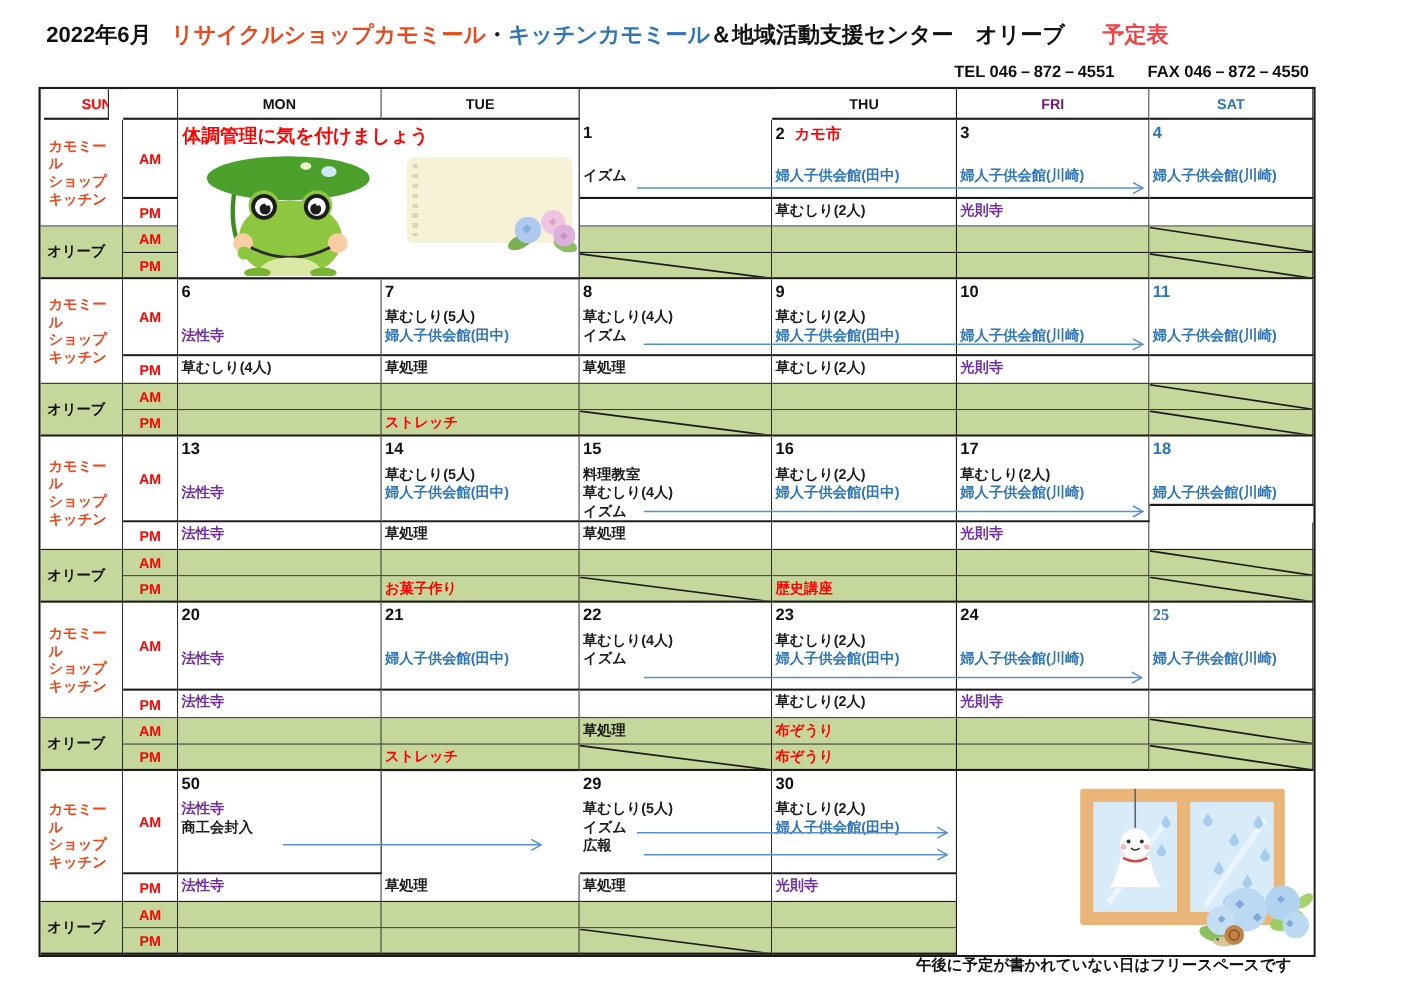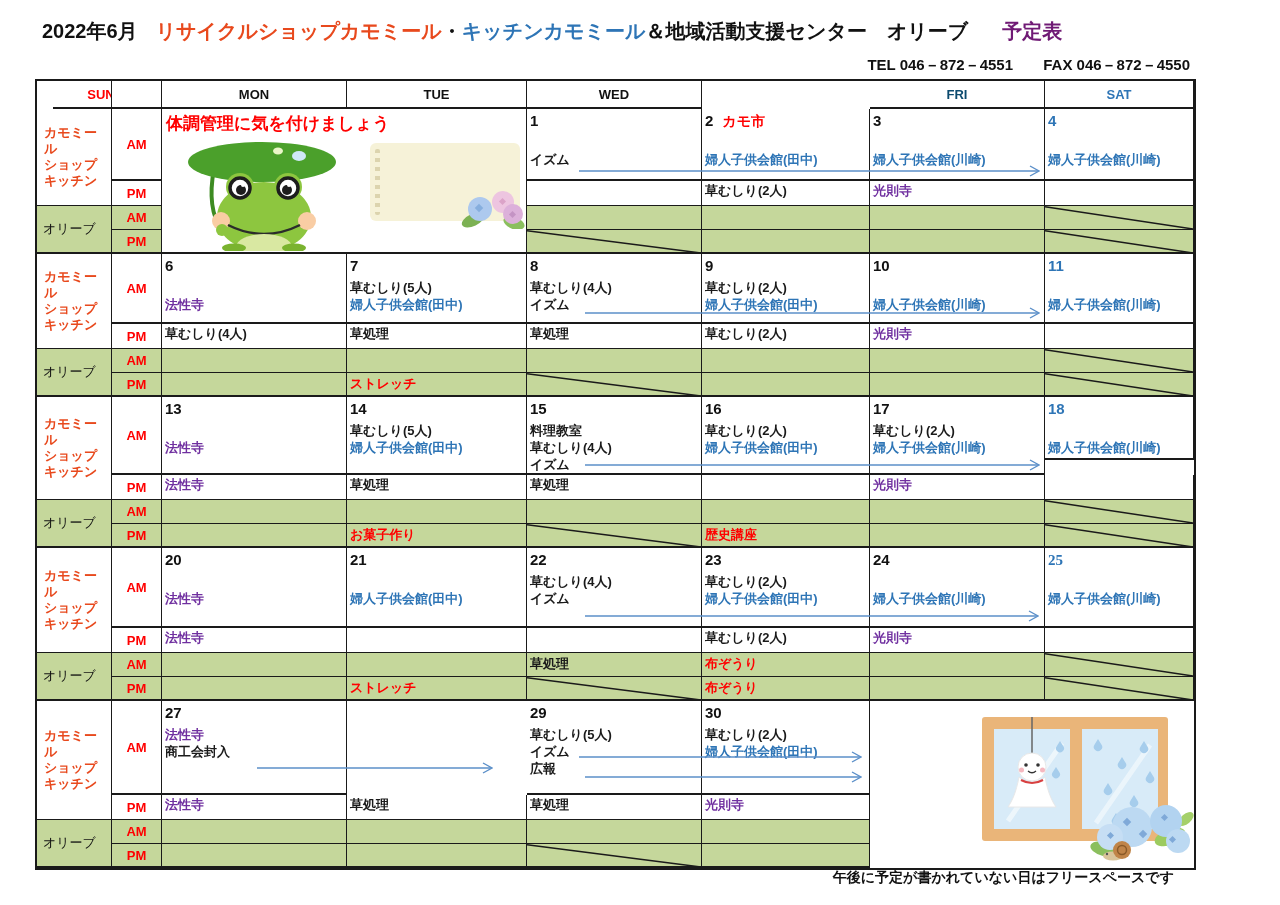--- a/index.html
+++ b/index.html
@@ -4,33 +4,33 @@
 <style>
   html,body{margin:0;padding:0;background:#fff;width:1280px;height:905px;overflow:hidden;
     font-family:"Liberation Sans","DejaVu Sans",sans-serif;}
   .page{position:relative;width:1280px;height:905px;background:#fff;}
   .titlebar{position:absolute;left:42px;top:18px;font-size:20px;font-weight:bold;white-space:nowrap;color:#111;}
   .titlebar .t-month{margin-right:18px;}
   .titlebar .t-shop{color:#e8491d;}
   .titlebar .t-sep{color:#111;}
   .titlebar .t-kitchen{color:#2e75b6;}
   .titlebar .t-suffix{color:#111;}
-  .titlebar .t-sched{margin-left:34px;color:#701a75;}
+  .titlebar .t-sched{margin-left:34px;color:#ef4444;}
   .contact{position:absolute;top:56px;right:90px;font-size:15px;font-weight:bold;color:#111;white-space:nowrap;}
   .contact span{margin-left:26px;}
   .contact span:first-child{margin-left:0;}
   .cal{position:absolute;left:35px;top:79px;width:1157px;height:787px;border:2px solid #1a1a1a;background:#fff;box-sizing:content-box;}
   .cell{position:absolute;box-sizing:border-box;border-right:1px solid #1a1a1a;border-bottom:1px solid #1a1a1a;
         background:#fff;overflow:hidden;padding:1px 3px;z-index:1;}
   .green{background:#c5d79b;}
   .bb2{border-bottom-width:2px;}
   .center{display:flex;align-items:center;justify-content:center;padding:0;}
   .hd{font-size:13px;font-weight:bold;}
   .cham{color:#e8491d;font-size:13px;font-weight:bold;line-height:16px;display:flex;flex-direction:column;justify-content:center;padding-left:7px;}
-  .olv{color:#111;font-size:13px;font-weight:normal;display:flex;align-items:center;padding-left:6px;}
+  .olv{color:#111;font-size:13px;font-weight:bold;display:flex;align-items:center;padding-left:6px;}
   .ampm{font-size:13px;font-weight:bold;color:#ff0000;display:flex;align-items:center;justify-content:center;}
   .numline{font-size:15px;font-weight:bold;line-height:22px;height:24px;color:#111;}
   .numnote{color:#ff0000;margin-left:9px;font-size:14px;}
   .line{font-size:13px;font-weight:bold;line-height:17px;white-space:nowrap;}
   .oline{font-size:13px;font-weight:bold;line-height:20px;white-space:nowrap;}
   .diagsvg{position:absolute;left:0;top:0;}
   .overlay{position:absolute;background:#fff;z-index:2;}
   .wk1{left:125px;top:28px;width:365px;height:145px;border-right:1px solid #1a1a1a;border-bottom:2px solid #1a1a1a;box-sizing:border-box;font-family:Liberation Serif, serif;}
   .banner{color:#ff0000;font-size:17px;font-weight:bold;padding:3px 2px 0 4px;white-space:nowrap;}
   .frog{position:absolute;left:20px;bottom:1px;}
@@ -139,26 +139,26 @@
           <rect x="300" y="136" width="5" height="5" transform="rotate(45 302.5 138.5)"></rect>
           <rect x="238" y="132" width="5" height="5" transform="rotate(45 240.5 134.5)"></rect>
         </g>
         <ellipse cx="243" cy="155" rx="10" ry="4.5" fill="#d9c49a"></ellipse>
         <circle cx="252" cy="149" r="9" fill="#c08448"></circle>
         <circle cx="252" cy="149" r="4.5" fill="none" stroke="#8a5a28" stroke-width="1.5"></circle>
         <circle cx="237" cy="153" r="1.2" fill="#555"></circle>
       </svg>
     </div>
 
-  <div class="cell hd center bb2" style="left: 16px; top: 0px; width: 59px; height: 28px; color: rgb(255, 0, 0); padding-left: 38px;">SUN</div>
+  <div class="cell hd center bb2" style="left: 3px; top: 0px; width: 59px; height: 28px; color: rgb(255, 0, 0); padding-left: 38px;">SUN</div>
       <div class="cell hd center bb2" style="left: 75px; top: 0px; width: 50px; height: 28px; color: rgb(17, 17, 17);"></div>
       <div class="cell hd center bb2" style="left: 125px; top: 0px; width: 185px; height: 28px; color: rgb(17, 17, 17);">MON</div>
       <div class="cell hd center bb2" style="left: 310px; top: 0px; width: 180px; height: 28px; color: rgb(17, 17, 17);">TUE</div>
-      <div class="cell hd center bb2" style="left: 490px; top: 0px; width: 175px; height: 28px; color: rgb(17, 17, 17);">WED</div>
-      <div class="cell hd center bb2" style="left: 833px; top: 0px; width: 175px; height: 28px; color: #0c4a6e;">FRI</div>
+      <div class="cell hd center bb2" style="left: 665px; top: 0px; width: 168px; height: 28px; color: rgb(17, 17, 17);">THU</div>
+      <div class="cell hd center bb2" style="left: 833px; top: 0px; width: 175px; height: 28px; color: #701a75;">FRI</div>
       <div class="cell hd center bb2" style="left: 1008px; top: 0px; width: 149px; height: 28px; color: rgb(46, 117, 182);">SAT</div>
       <div class="cell cham" style="left: 0px; top: 28px; width: 75px; height: 97px;">
         <div>カモミール</div>
         <div>ショップ</div>
         <div>キッチン</div>
       </div>
       <div class="cell green olv bb2" style="left: 0px; top: 125px; width: 75px; height: 48px;">オリーブ</div>
       <div class="cell ampm bb2" style="left: 75px; top: 28px; width: 50px; height: 72px;">AM</div>
       <div class="cell ampm" style="left: 75px; top: 100px; width: 50px; height: 25px;">PM</div>
       <div class="cell ampm green" style="left: 75px; top: 125px; width: 50px; height: 24px;">AM</div>
@@ -464,21 +464,21 @@
         <div>カモミール</div>
         <div>ショップ</div>
         <div>キッチン</div>
       </div>
       <div class="cell green olv bb2" style="left: 0px; top: 739px; width: 75px; height: 48px;">オリーブ</div>
       <div class="cell ampm bb2" style="left: 75px; top: 620px; width: 50px; height: 94px;">AM</div>
       <div class="cell ampm" style="left: 75px; top: 714px; width: 50px; height: 25px;">PM</div>
       <div class="cell ampm green" style="left: 75px; top: 739px; width: 50px; height: 24px;">AM</div>
       <div class="cell ampm green bb2" style="left: 75px; top: 763px; width: 50px; height: 24px;">PM</div>
       <div class="cell bb2" style="left: 125px; top: 620px; width: 185px; height: 94px;">
-        <div class="numline"><span>27</span></div>
+        <div class="numline"><span>50</span></div>
         <div class="line" style="color: rgb(112, 48, 160);">法性寺</div>
         <div class="line" style="color: rgb(26, 26, 26);">商工会封入</div>
       </div>
       <div class="cell" style="left: 125px; top: 714px; width: 185px; height: 25px;">
         <div class="line" style="color: rgb(112, 48, 160);">法性寺</div>
       </div>
       <div class="cell green" style="left: 125px; top: 739px; width: 185px; height: 24px;"></div>
       <div class="cell green bb2" style="left: 125px; top: 763px; width: 185px; height: 24px;"></div>
       <div class="cell" style="left: 310px; top: 714px; width: 180px; height: 25px;">
         <div class="line" style="color: rgb(26, 26, 26);">草処理</div>

